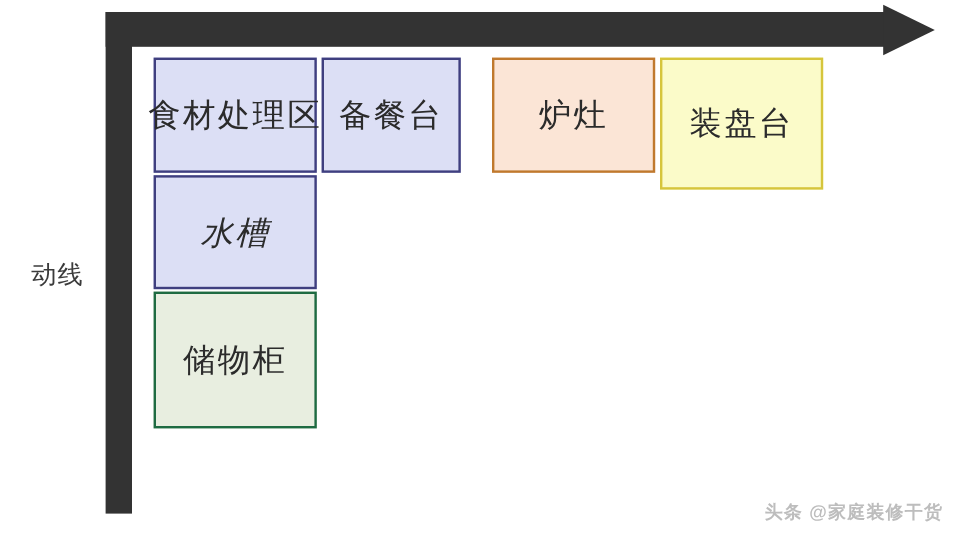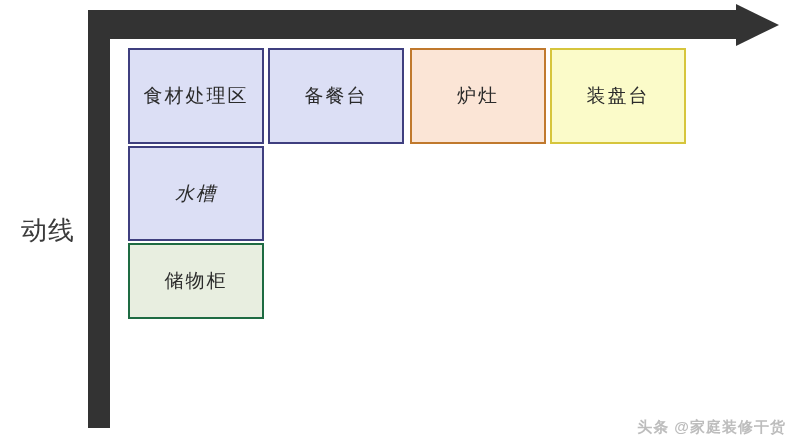--- a/index.html
+++ b/index.html
@@ -46,51 +46,51 @@
     border-left: 43px solid #333333;
   }
 
   
   .flow-label {
     position: absolute;
     left: 12px;
     top: 216px;
     width: 72px;
     text-align: center;
-    font-size: 26px;
+    font-size: 21px;
     color: #3b3b3b;
     letter-spacing: 1px;
     line-height: 28px;
     white-space: nowrap;
   }
 
   
   .zone {
     position: absolute;
     box-sizing: border-box;
     display: flex;
     align-items: center;
     justify-content: center;
-    font-size: 19px;
+    font-size: 27px;
     letter-spacing: 2px;
     color: #2b2b2b;
     white-space: nowrap;
   }
   .zone.blue   { background: #dcdff5; border: 2px solid #3f3f7f; }
   .zone.orange { background: #fbe5d6; border: 2px solid #c0792d; }
   .zone.yellow { background: #fbfbc9; border: 2px solid #d6c53c; }
   .zone.green  { background: #e8eee0; border: 2px solid #1e6b42; }
 
   
   #zone-0 { left: 128px; top: 48px;  width: 136px; height: 96px; }
-  #zone-1 { left: 268px; top: 48px;  width: 136px; height: 96px; font-family: Liberation Serif, serif; }
+  #zone-1 { left: 268px; top: 48px;  width: 116px; height: 96px; font-family: Liberation Serif, serif; }
   #zone-2 { left: 410px; top: 48px;  width: 136px; height: 96px; }
-  #zone-3 { left: 550px; top: 48px;  width: 136px; height: 96px; }
+  #zone-3 { left: 550px; top: 48px;  width: 136px; height: 110px; }
   #zone-4 { left: 128px; top: 146px; width: 136px; height: 95px; font-style: italic; }
-  #zone-5 { left: 128px; top: 243px; width: 136px; height: 76px; }
+  #zone-5 { left: 128px; top: 243px; width: 136px; height: 114px; }
   #zone-6 { left: 128px; top: 339px; width: 136px; height: 96px; }
 
   
   .watermark {
     position: absolute;
     right: 14px;
     bottom: 8px;
     font-size: 15px;
     color: #bdbdbd;
     letter-spacing: 1px;

